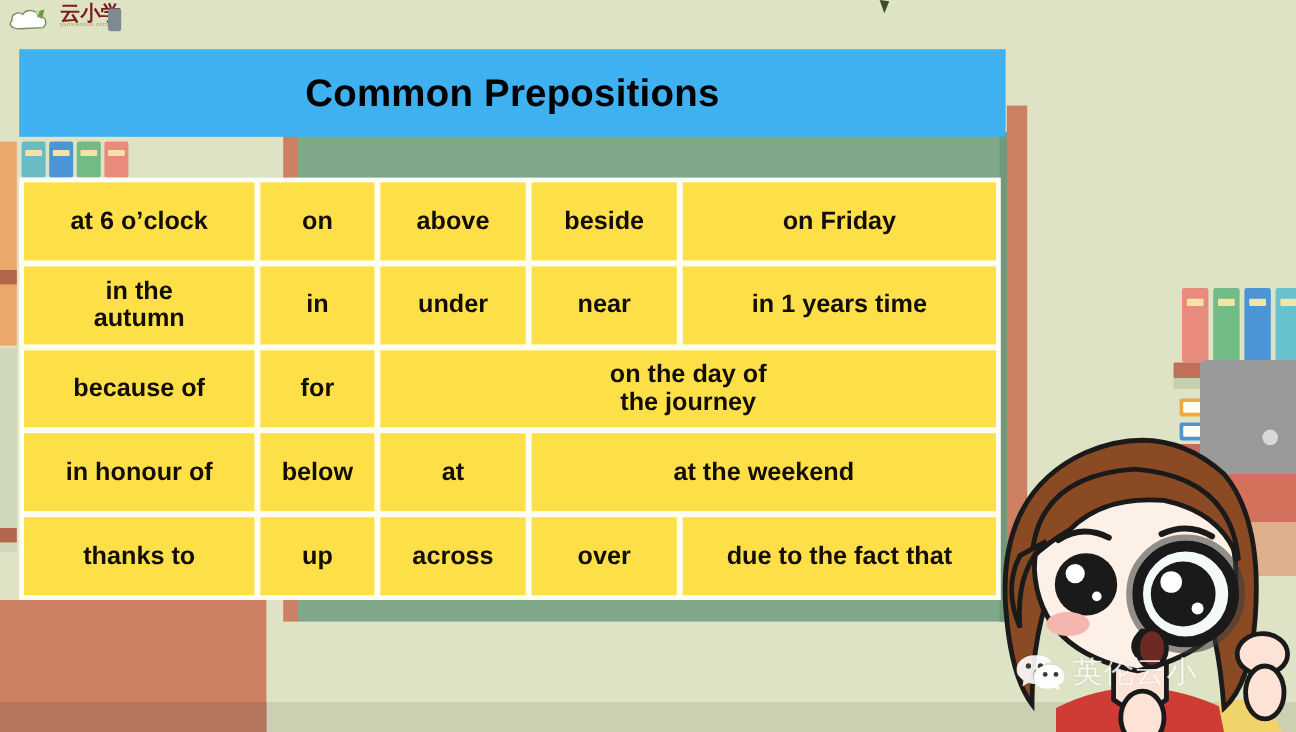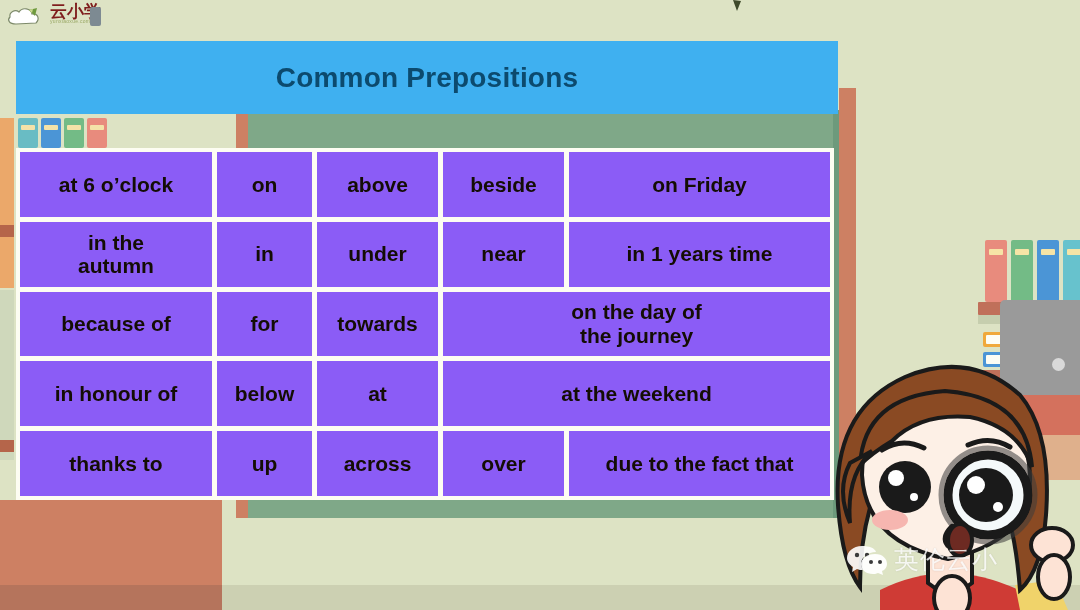--- a/index.html
+++ b/index.html
@@ -146,35 +146,35 @@
     position: absolute; left: 730px; top: 0px; width: 14px; height: 12px;
   }
 
   
   .title-banner {
     position: absolute; left: 16px; top: 41px; width: 822px; height: 73px;
     background: #3fb0f0;
     display: flex; align-items: center; justify-content: center;
   }
   .title-text {
-    font-size: 28px; font-weight: bold; color: #0c4a6e;
+    font-size: 32px; font-weight: bold; color: #000000;
     letter-spacing: 0.2px;
   }
 
   
   .table-wrap {
     position: absolute; left: 16px; top: 148px;
     width: 818px; height: 352px;
     background: #fdfdf2;
     padding: 4px;
     display: flex; flex-direction: column; gap: 5px;
   }
   .trow { display: flex; gap: 5px; flex: 1; }
   .cell {
-    background: #8b5cf6;
+    background: #fde047;
     display: flex; align-items: center; justify-content: center;
     text-align: center;
     font-size: 21px; font-weight: bold; color: #140d05;
     line-height: 1.12;
     padding: 2px 4px;
   }
   .c1 { width: 192px; }
   .c2 { width: 95px; }
   .c3 { width: 121px; }
   .c4 { width: 121px; }
@@ -279,21 +279,20 @@
       <div class="cell c1">in the<br>autumn</div>
       <div class="cell c2">in</div>
       <div class="cell c3">under</div>
       <div class="cell c4">near</div>
       <div class="cell c5">in 1 years time</div>
     </div>
 
     <div class="trow">
       <div class="cell c1">because of</div>
       <div class="cell c2">for</div>
-      <div class="cell c3">towards</div>
       <div class="cell c5">on the day of<br>the journey</div>
     </div>
 
     <div class="trow">
       <div class="cell c1">in honour of</div>
       <div class="cell c2">below</div>
       <div class="cell c3">at</div>
       <div class="cell c5">at the weekend</div>
     </div>
 

